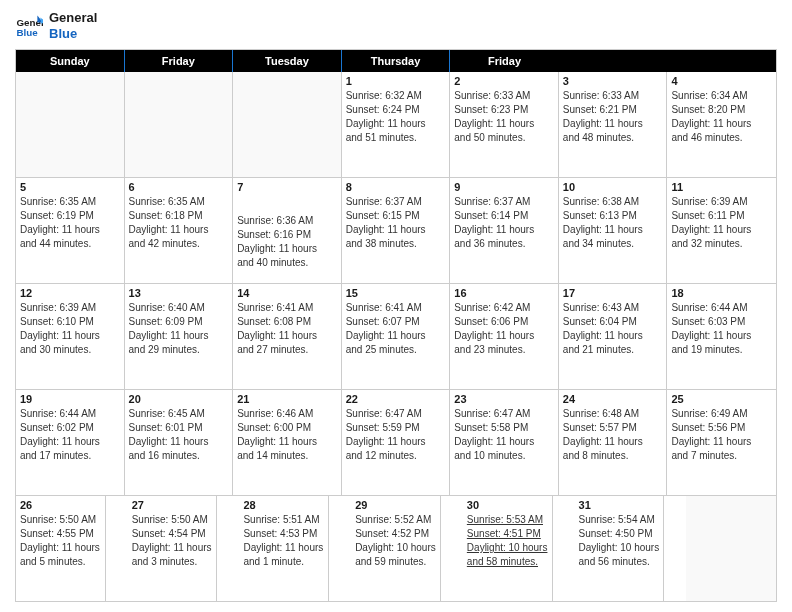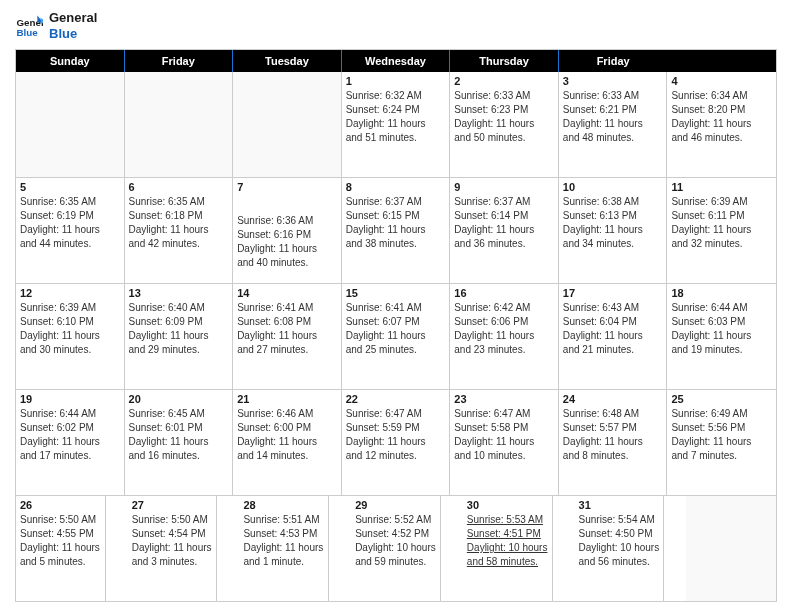--- a/index.html
+++ b/index.html
@@ -119,21 +119,20 @@
       <div class="month-title"></div>
       <div class="subtitle"></div>
     </div>
   </div>
 
   <div class="calendar">
     <div class="cal-header">
     <div class="cal-header-cell">Sunday</div>
         <div class="cal-header-cell">Friday</div>
         <div class="cal-header-cell">Tuesday</div>
-        <div class="cal-header-cell">Wednesday</div>
         <div class="cal-header-cell">Thursday</div>
         <div class="cal-header-cell">Friday</div>
       </div>
     <div class="cal-body">
     <div class="cal-row">
           <div class="cal-cell empty"></div>
           <div class="cal-cell empty"></div>
           <div class="cal-cell empty"></div>
           <div class="cal-cell">
             <div class="day-num">1</div>

